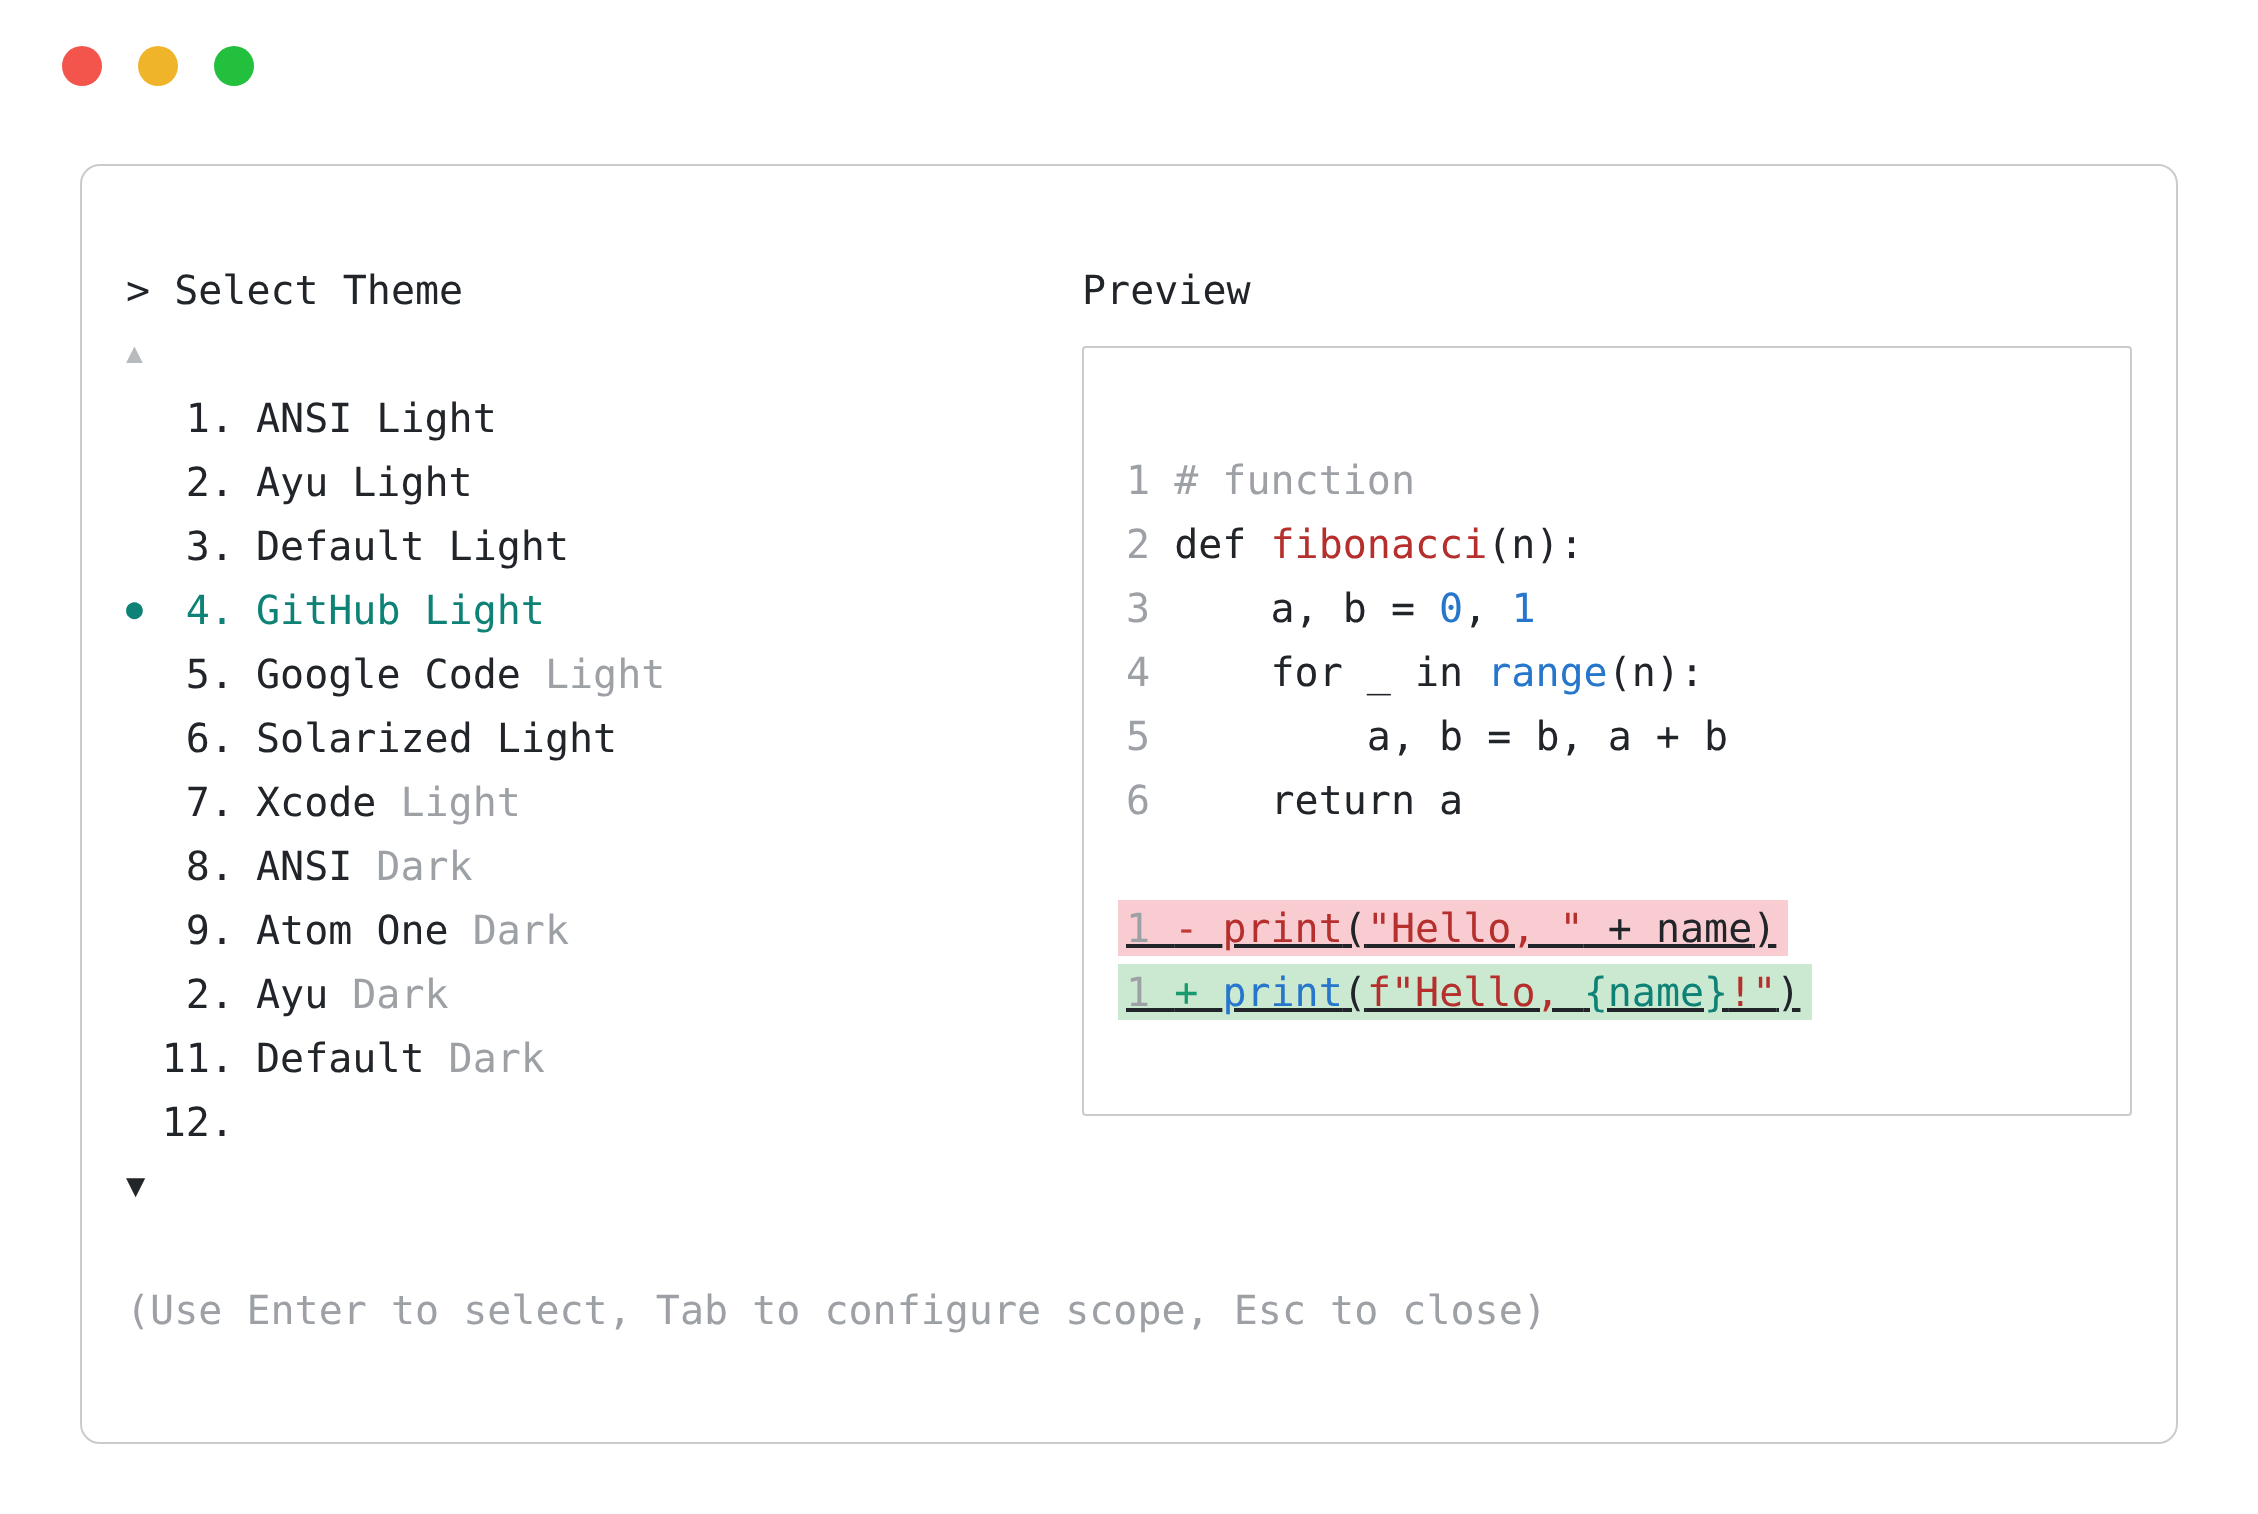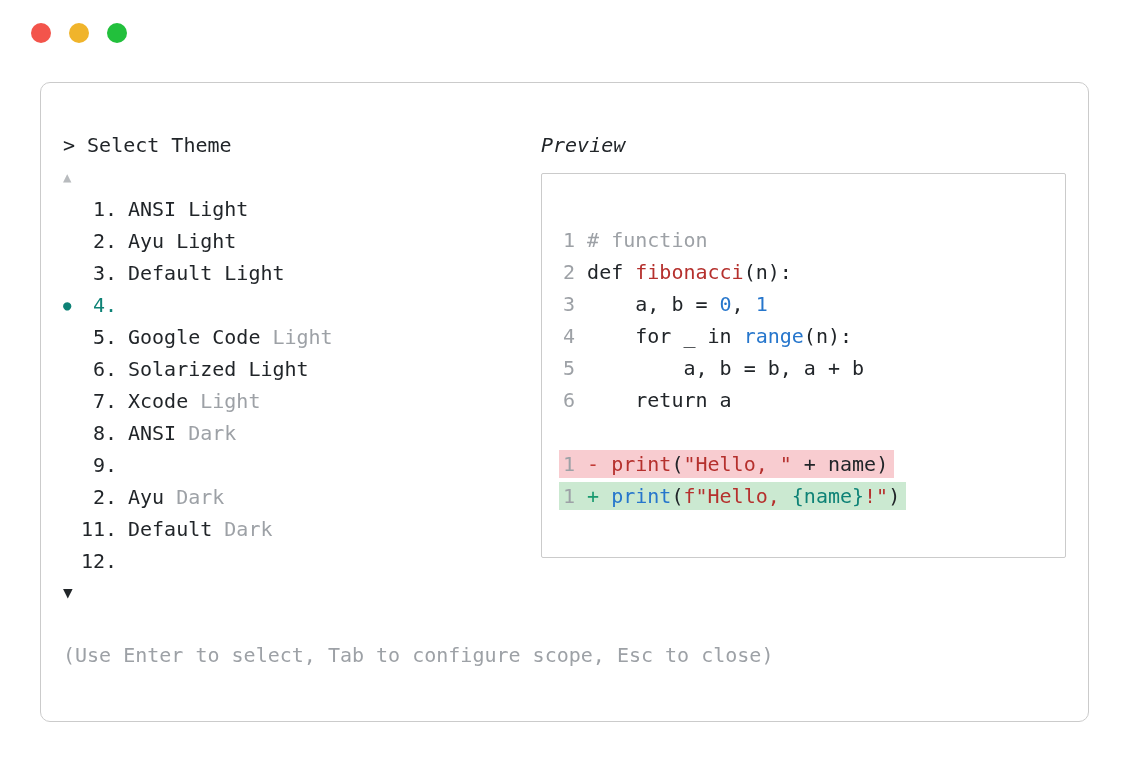--- a/index.html
+++ b/index.html
@@ -40,32 +40,32 @@
   .theme-item .bullet { width: 16px; flex: none; font-size: 14px; }
   .theme-item .num { width: 38px; flex: none; text-align: right; margin-right: 11px; }
   .theme-item .t-var { margin-left: 12px; }
   .theme-item .t-var.muted { color: var(--color-muted); }
   .theme-item.selected,
   .theme-item.selected .num,
   .theme-item.selected .bullet,
   .theme-item.selected .t-name,
   .theme-item.selected .t-var { color: var(--color-accent); }
 
-  .preview-label { height: 32px; line-height: 32px; font-style: italic; }
+  .preview-label { height: 32px; line-height: 32px; }
   .preview-box {
     margin-top: 12px;
     height: 385px;
     border: 1.5px solid var(--color-panel-border);
     border-radius: 2px;
     padding: 50px 18px 0 21px;
     overflow: hidden;
     background: #fff;
   }
 
-  .code-line { height: 32px; line-height: 32px; white-space: pre; }
+  .code-line { height: 32px; line-height: 32px; white-space: pre; text-decoration: underline; }
   .code-line.diff { display: flex; align-items: center; }
   .line-inner { white-space: pre; display: inline-block; }
   .diff .line-inner { line-height: 28px; padding: 0 6px 0 4px; margin-left: -4px; }
   .hl-del .line-inner { background: var(--color-diff-del-bg); }
   .hl-add .line-inner { background: var(--color-diff-add-bg); }
 
   .tok-plain   { color: var(--color-text); text-align: right; }
   .tok-lnum    { color: var(--color-muted); }
   .tok-comment { color: var(--color-comment); }
   .tok-red     { color: var(--color-token-red); text-align: right; }
@@ -90,26 +90,26 @@
   <div class="panel">
     <div class="columns">
 
       <div class="left">
         <div class="line prompt">&gt; Select Theme</div>
         <div class="scroll-ind scroll-up">▲</div>
         <ul class="theme-list" id="theme-list">
             <li class="theme-item"><span class="bullet"></span><span class="num">1.</span><span class="label"><span class="t-name">ANSI</span><span class="t-var">Light</span></span></li>
             <li class="theme-item"><span class="bullet"></span><span class="num">2.</span><span class="label"><span class="t-name">Ayu</span><span class="t-var">Light</span></span></li>
             <li class="theme-item"><span class="bullet"></span><span class="num">3.</span><span class="label"><span class="t-name">Default</span><span class="t-var">Light</span></span></li>
-            <li class="theme-item selected"><span class="bullet">●</span><span class="num">4.</span></li>
+            <li class="theme-item selected"><span class="bullet">●</span><span class="num">4.</span><span class="label"><span class="t-name">GitHub</span><span class="t-var">Light</span></span></li>
             <li class="theme-item"><span class="bullet"></span><span class="num">5.</span><span class="label"><span class="t-name">Google Code</span><span class="t-var muted">Light</span></span></li>
             <li class="theme-item"><span class="bullet"></span><span class="num">6.</span><span class="label"><span class="t-name">Solarized</span><span class="t-var">Light</span></span></li>
             <li class="theme-item"><span class="bullet"></span><span class="num">7.</span><span class="label"><span class="t-name">Xcode</span><span class="t-var muted">Light</span></span></li>
             <li class="theme-item"><span class="bullet"></span><span class="num">8.</span><span class="label"><span class="t-name">ANSI</span><span class="t-var muted">Dark</span></span></li>
-            <li class="theme-item"><span class="bullet"></span><span class="num">9.</span></li>
+            <li class="theme-item"><span class="bullet"></span><span class="num">9.</span><span class="label"><span class="t-name">Atom One</span><span class="t-var muted">Dark</span></span></li>
             <li class="theme-item"><span class="bullet"></span><span class="num">2.</span><span class="label"><span class="t-name">Ayu</span><span class="t-var muted">Dark</span></span></li>
             <li class="theme-item"><span class="bullet"></span><span class="num">11.</span><span class="label"><span class="t-name">Default</span><span class="t-var muted">Dark</span></span></li>
             <li class="theme-item"><span class="bullet"></span><span class="num">12.</span></li>
           </ul>
         <div class="scroll-ind scroll-down">▼</div>
       </div>
 
       <div class="right">
         <div class="preview-label">Preview</div>
         <div class="preview-box">

